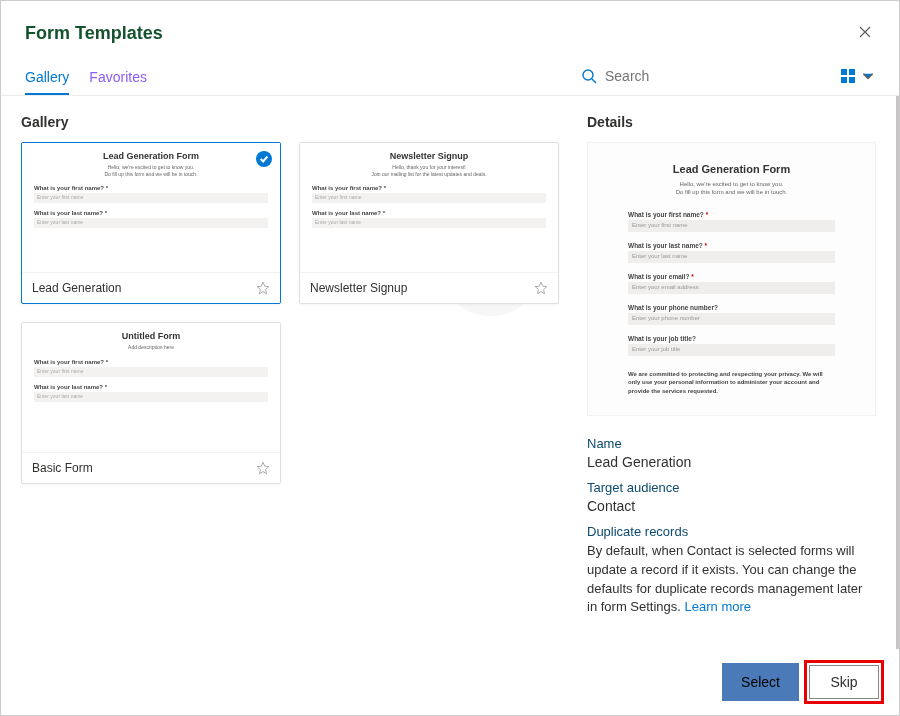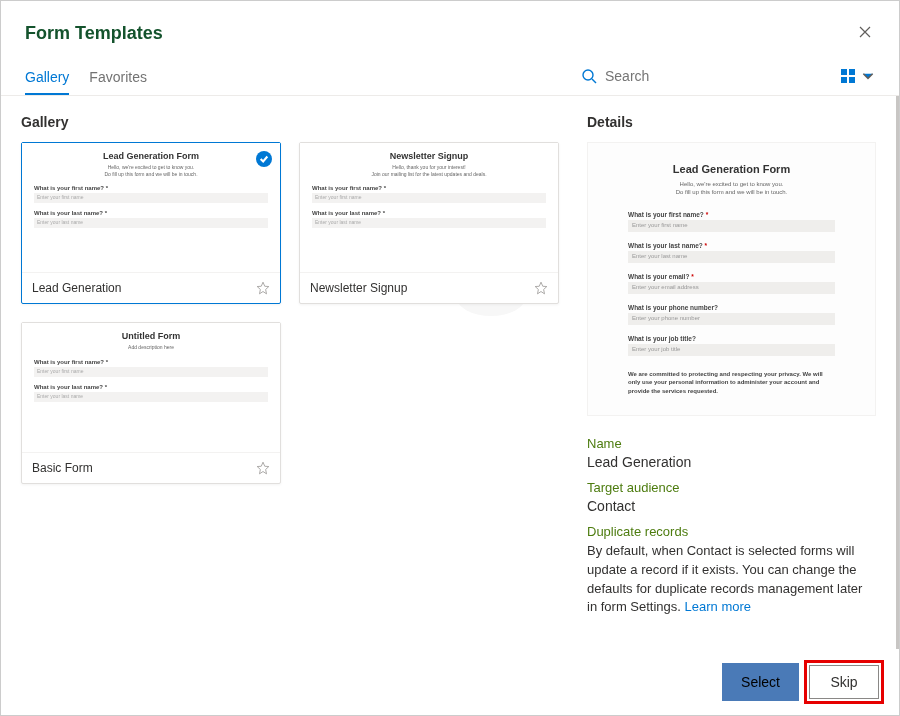--- a/index.html
+++ b/index.html
@@ -36,21 +36,21 @@
     .tab-row {
       display: flex;
       align-items: center;
       padding: 6px 24px 0;
       border-bottom: 1px solid #edebe9;
       gap: 20px;
     }
     .tab {
       padding: 8px 0;
       font-size: 14px;
-      color: #737373;
+      color: #8b5cf6;
       cursor: pointer;
       border-bottom: 2px solid transparent;
     }
     .tab.active {
       color: #0078d4;
       border-bottom-color: #0078d4;
     }
     .tab-spacer { flex: 1; }
     .search-wrap {
       display: flex;
@@ -227,21 +227,21 @@
     }
     .detail-footer-text {
       font-size: 6px;
       font-weight: 600;
       color: #444;
       margin-top: 14px;
       line-height: 1.4;
     }
     .meta-label {
       font-size: 13px;
-      color: #4d7c0f;
+      color: #0c4a6e;
       margin-top: 10px;
     }
     .meta-value {
       font-size: 14px;
       color: #323130;
       margin-top: 3px;
       margin-bottom: 6px;
     }
     .meta-body {
       font-size: 13px;

